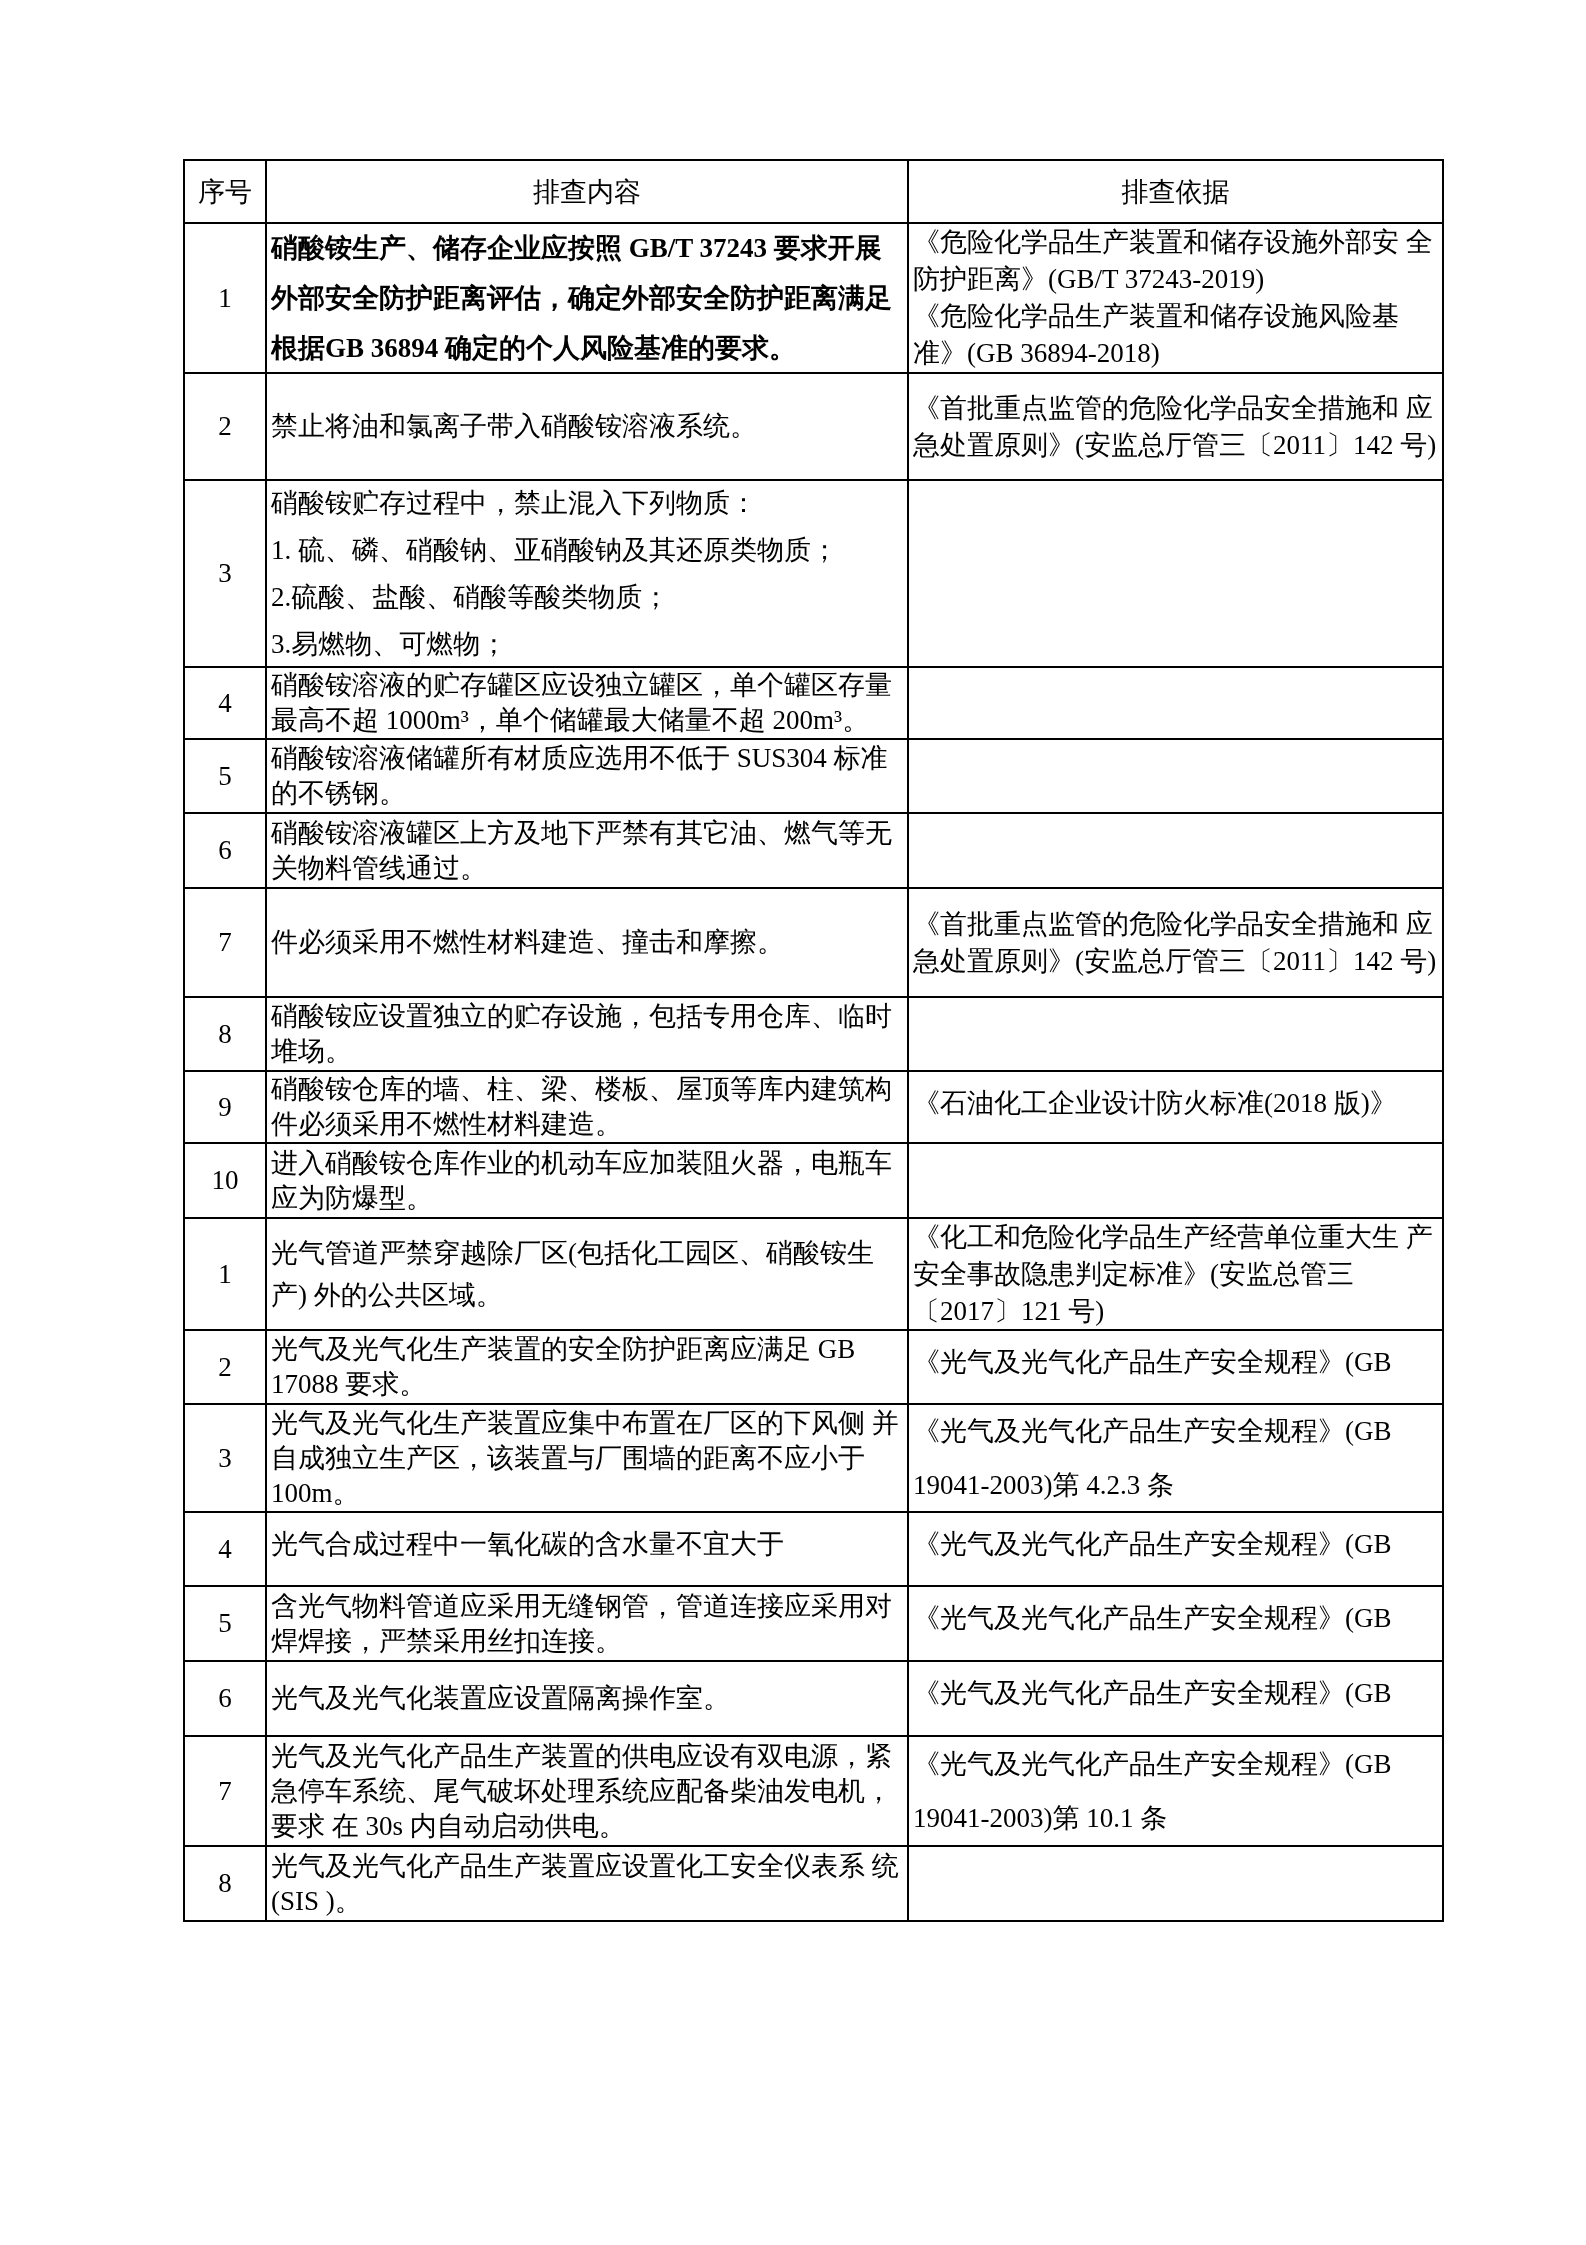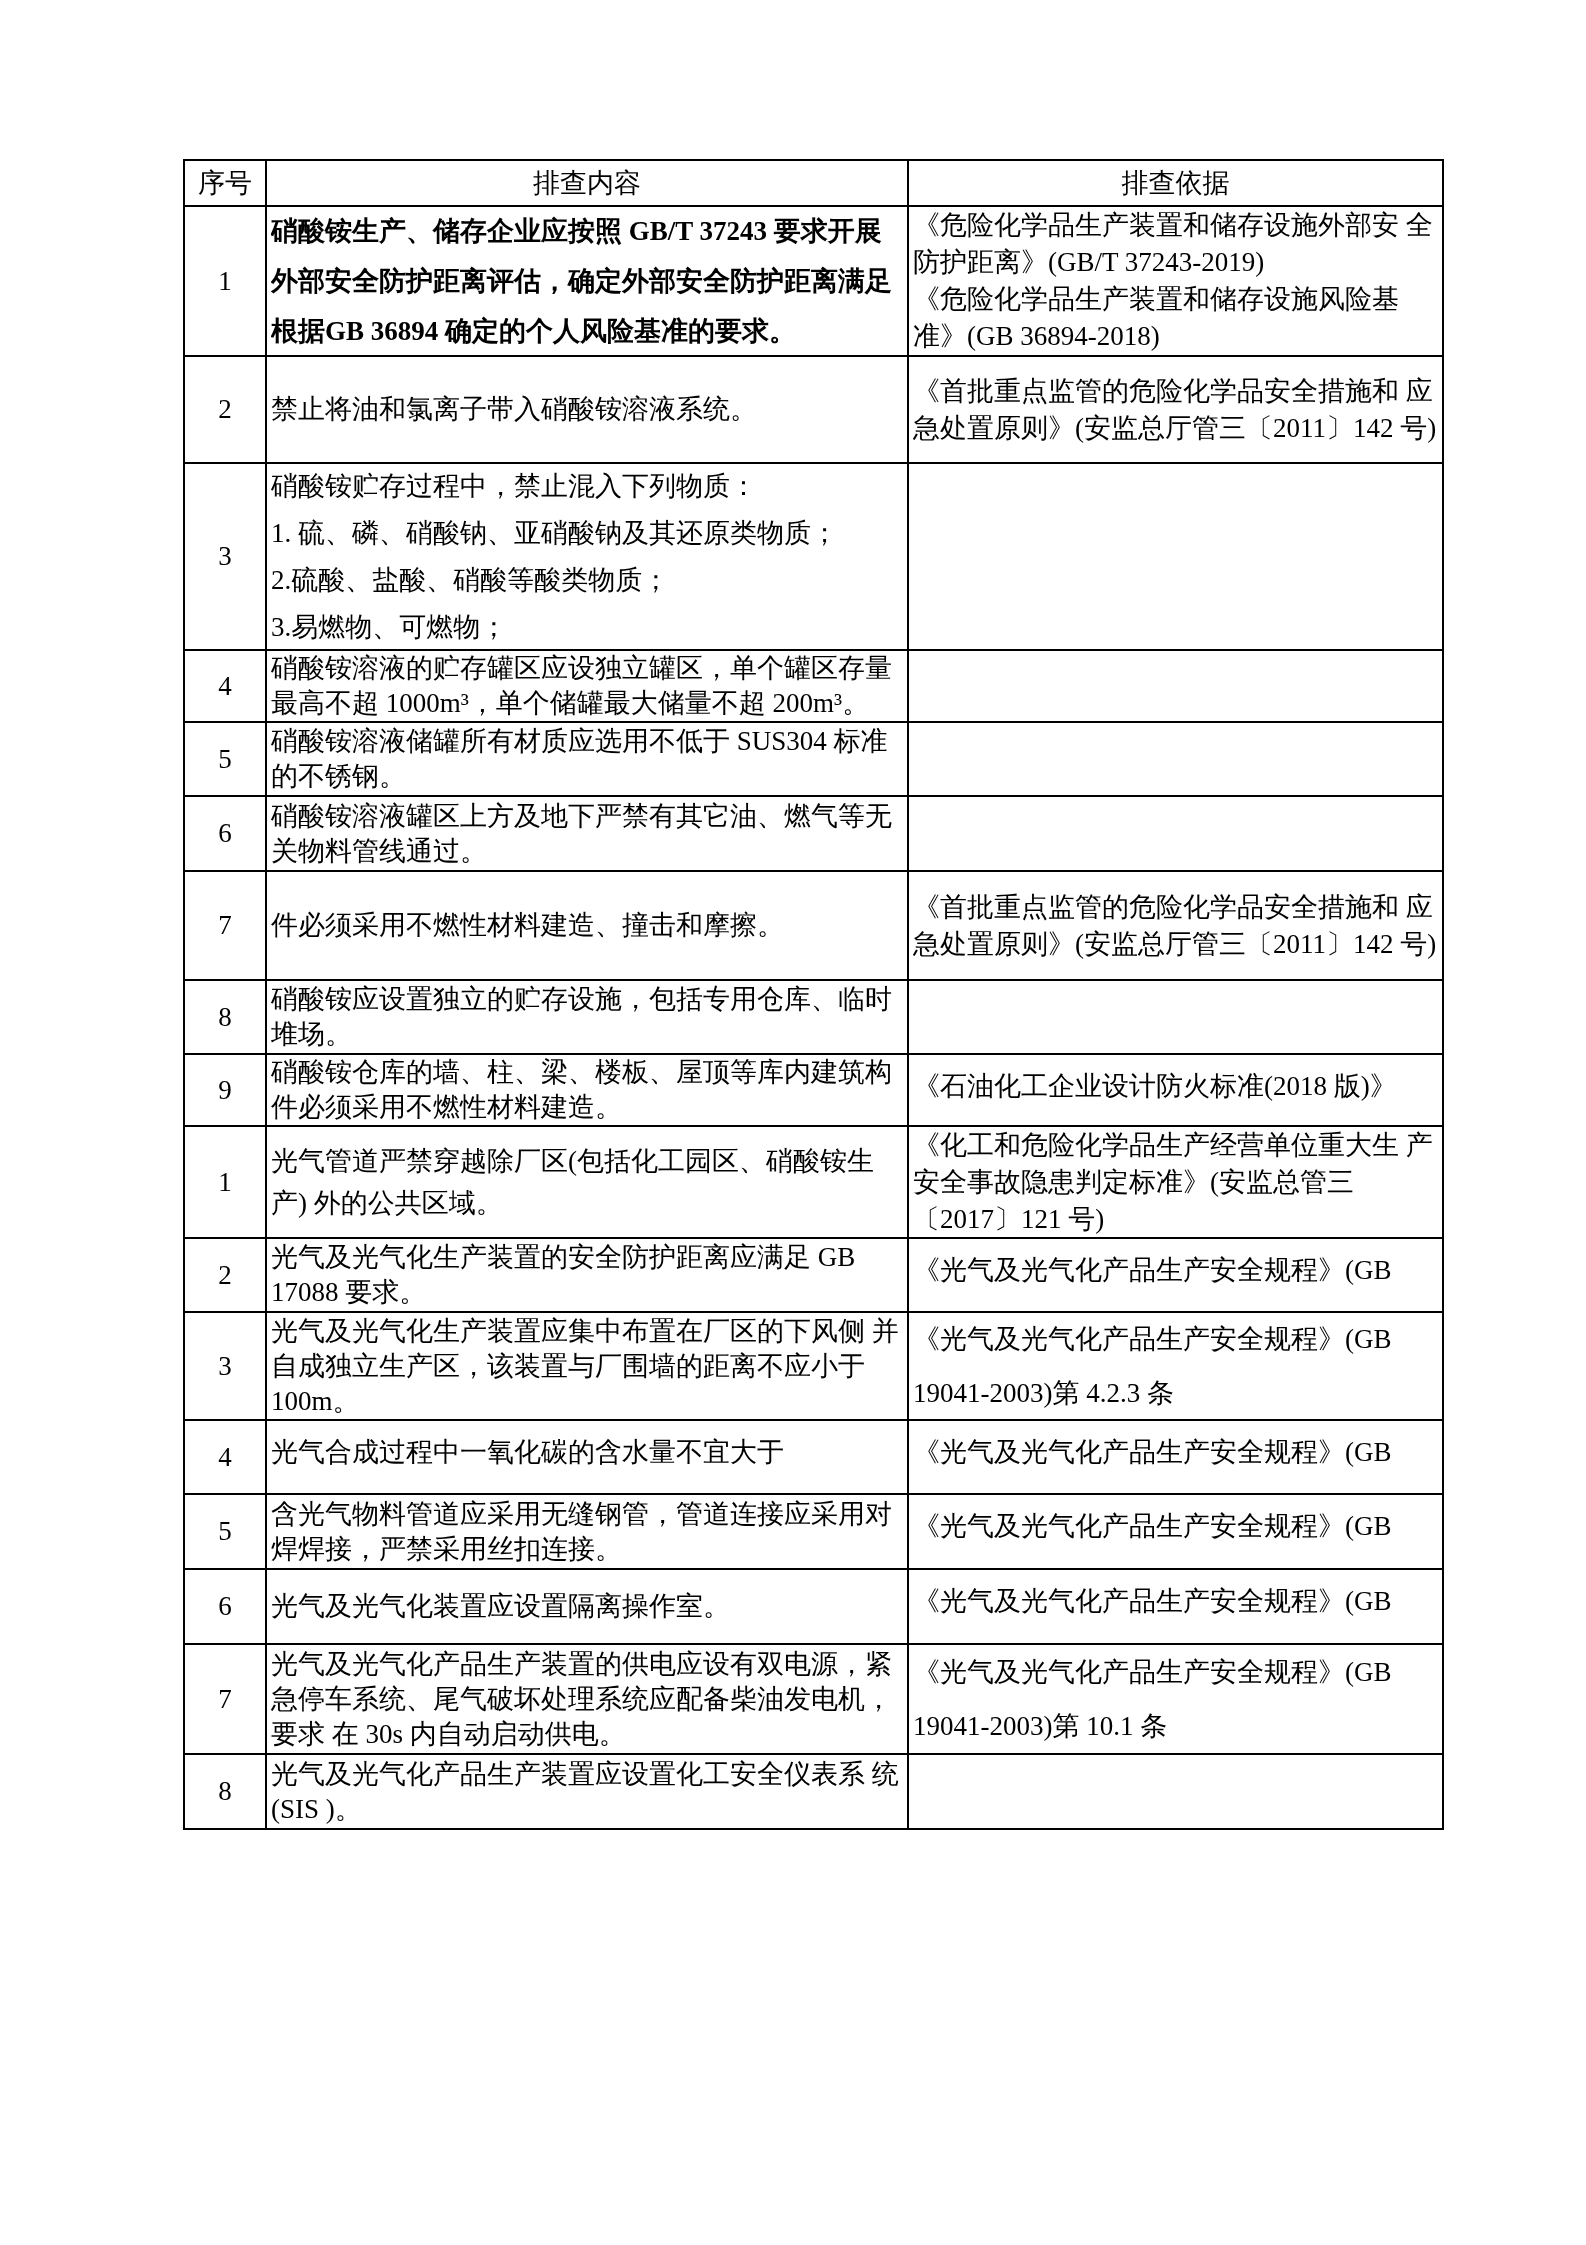--- a/index.html
+++ b/index.html
@@ -48,21 +48,21 @@
 <body>
 
 <table class="doc-table">
   <colgroup>
     <col style="width:82px">
     <col style="width:642px">
     <col style="width:535px">
   </colgroup>
 
   <tbody>
-      <tr style="height:46px">
+      <tr style="height:63px">
     <td class="num header-cell">序号</td>
     <td class="header-cell">排查内容</td>
     <td class="header-cell">排查依据</td>
   </tr>
 
 
   <tr style="height:150px">
     <td class="num">1</td>
     <td class="content lh50">
       <div class="box" style="height:144px">
@@ -176,20 +176,31 @@
       </div>
     </td>
     <td class="basis loose">
       <div class="box top" style="height:66px">
         <p>《石油化工企业设计防火标准(2018 版)》</p>
         <p>(GB 50160-2008)第 6.6.5 条</p>
       </div>
     </td>
   </tr>
 
+  <tr style="height:75px">
+    <td class="num">10</td>
+    <td class="content">
+      <div class="box" style="height:69px">
+        <p>进入硝酸铵仓库作业的机动车应加装阻火器，电瓶车 应为防爆型。</p>
+      </div>
+    </td>
+    <td class="basis">
+          <div class="box" style="height:69px"></div>
+        </td>
+  </tr>
 
 
   <tr style="height:112px">
     <td class="num">1</td>
     <td class="content lh42">
       <div class="box" style="height:106px">
         <p>光气管道严禁穿越除厂区(包括化工园区、硝酸铵生产) 外的公共区域。</p>
       </div>
     </td>
     <td class="basis">

